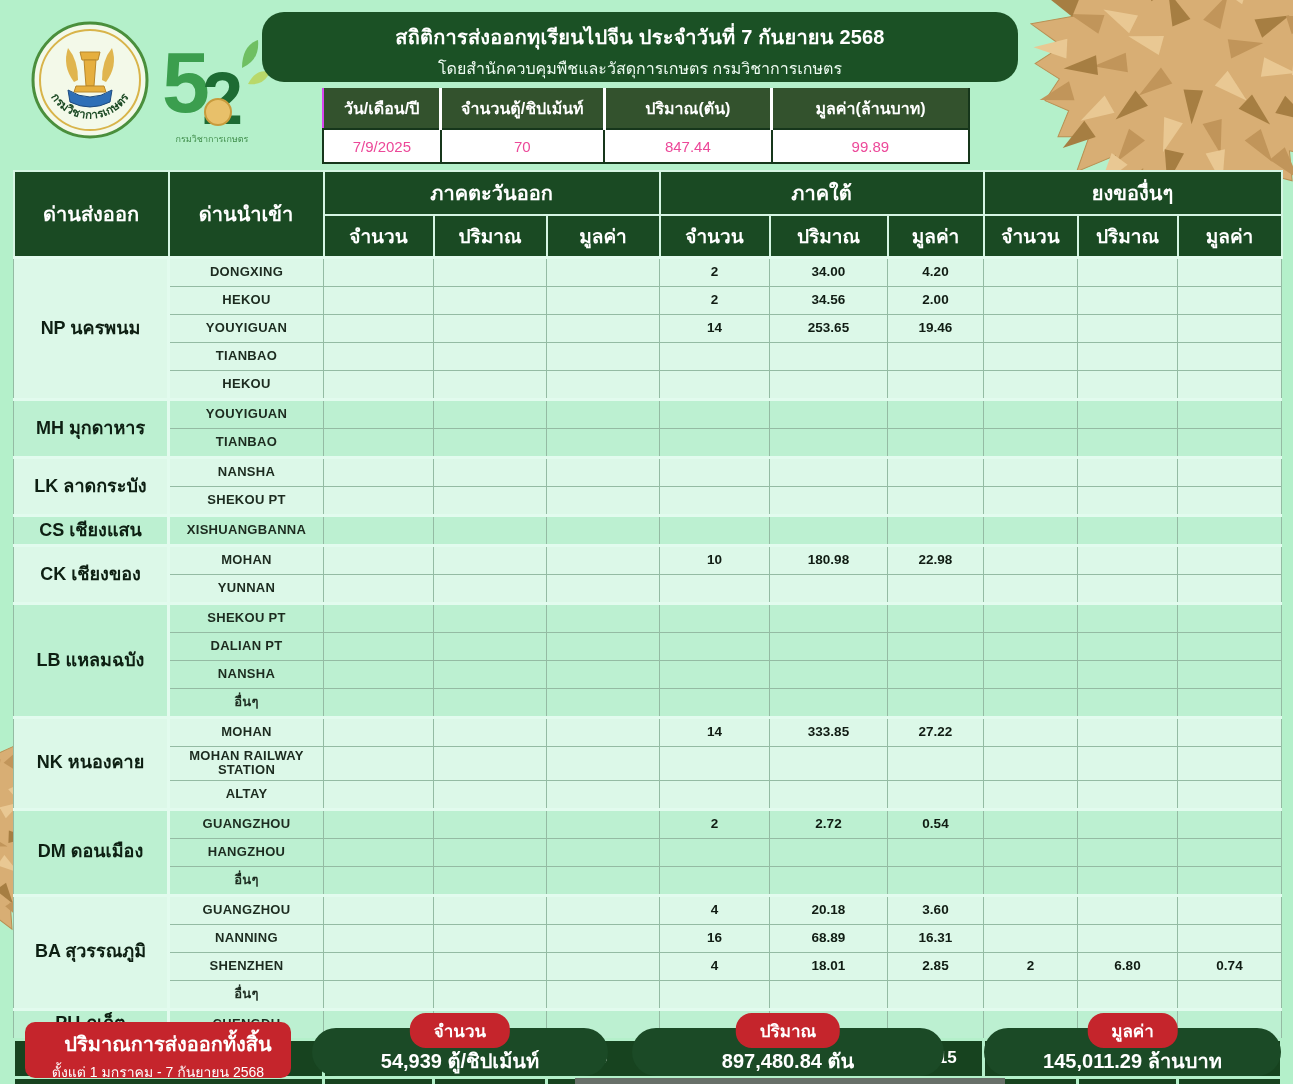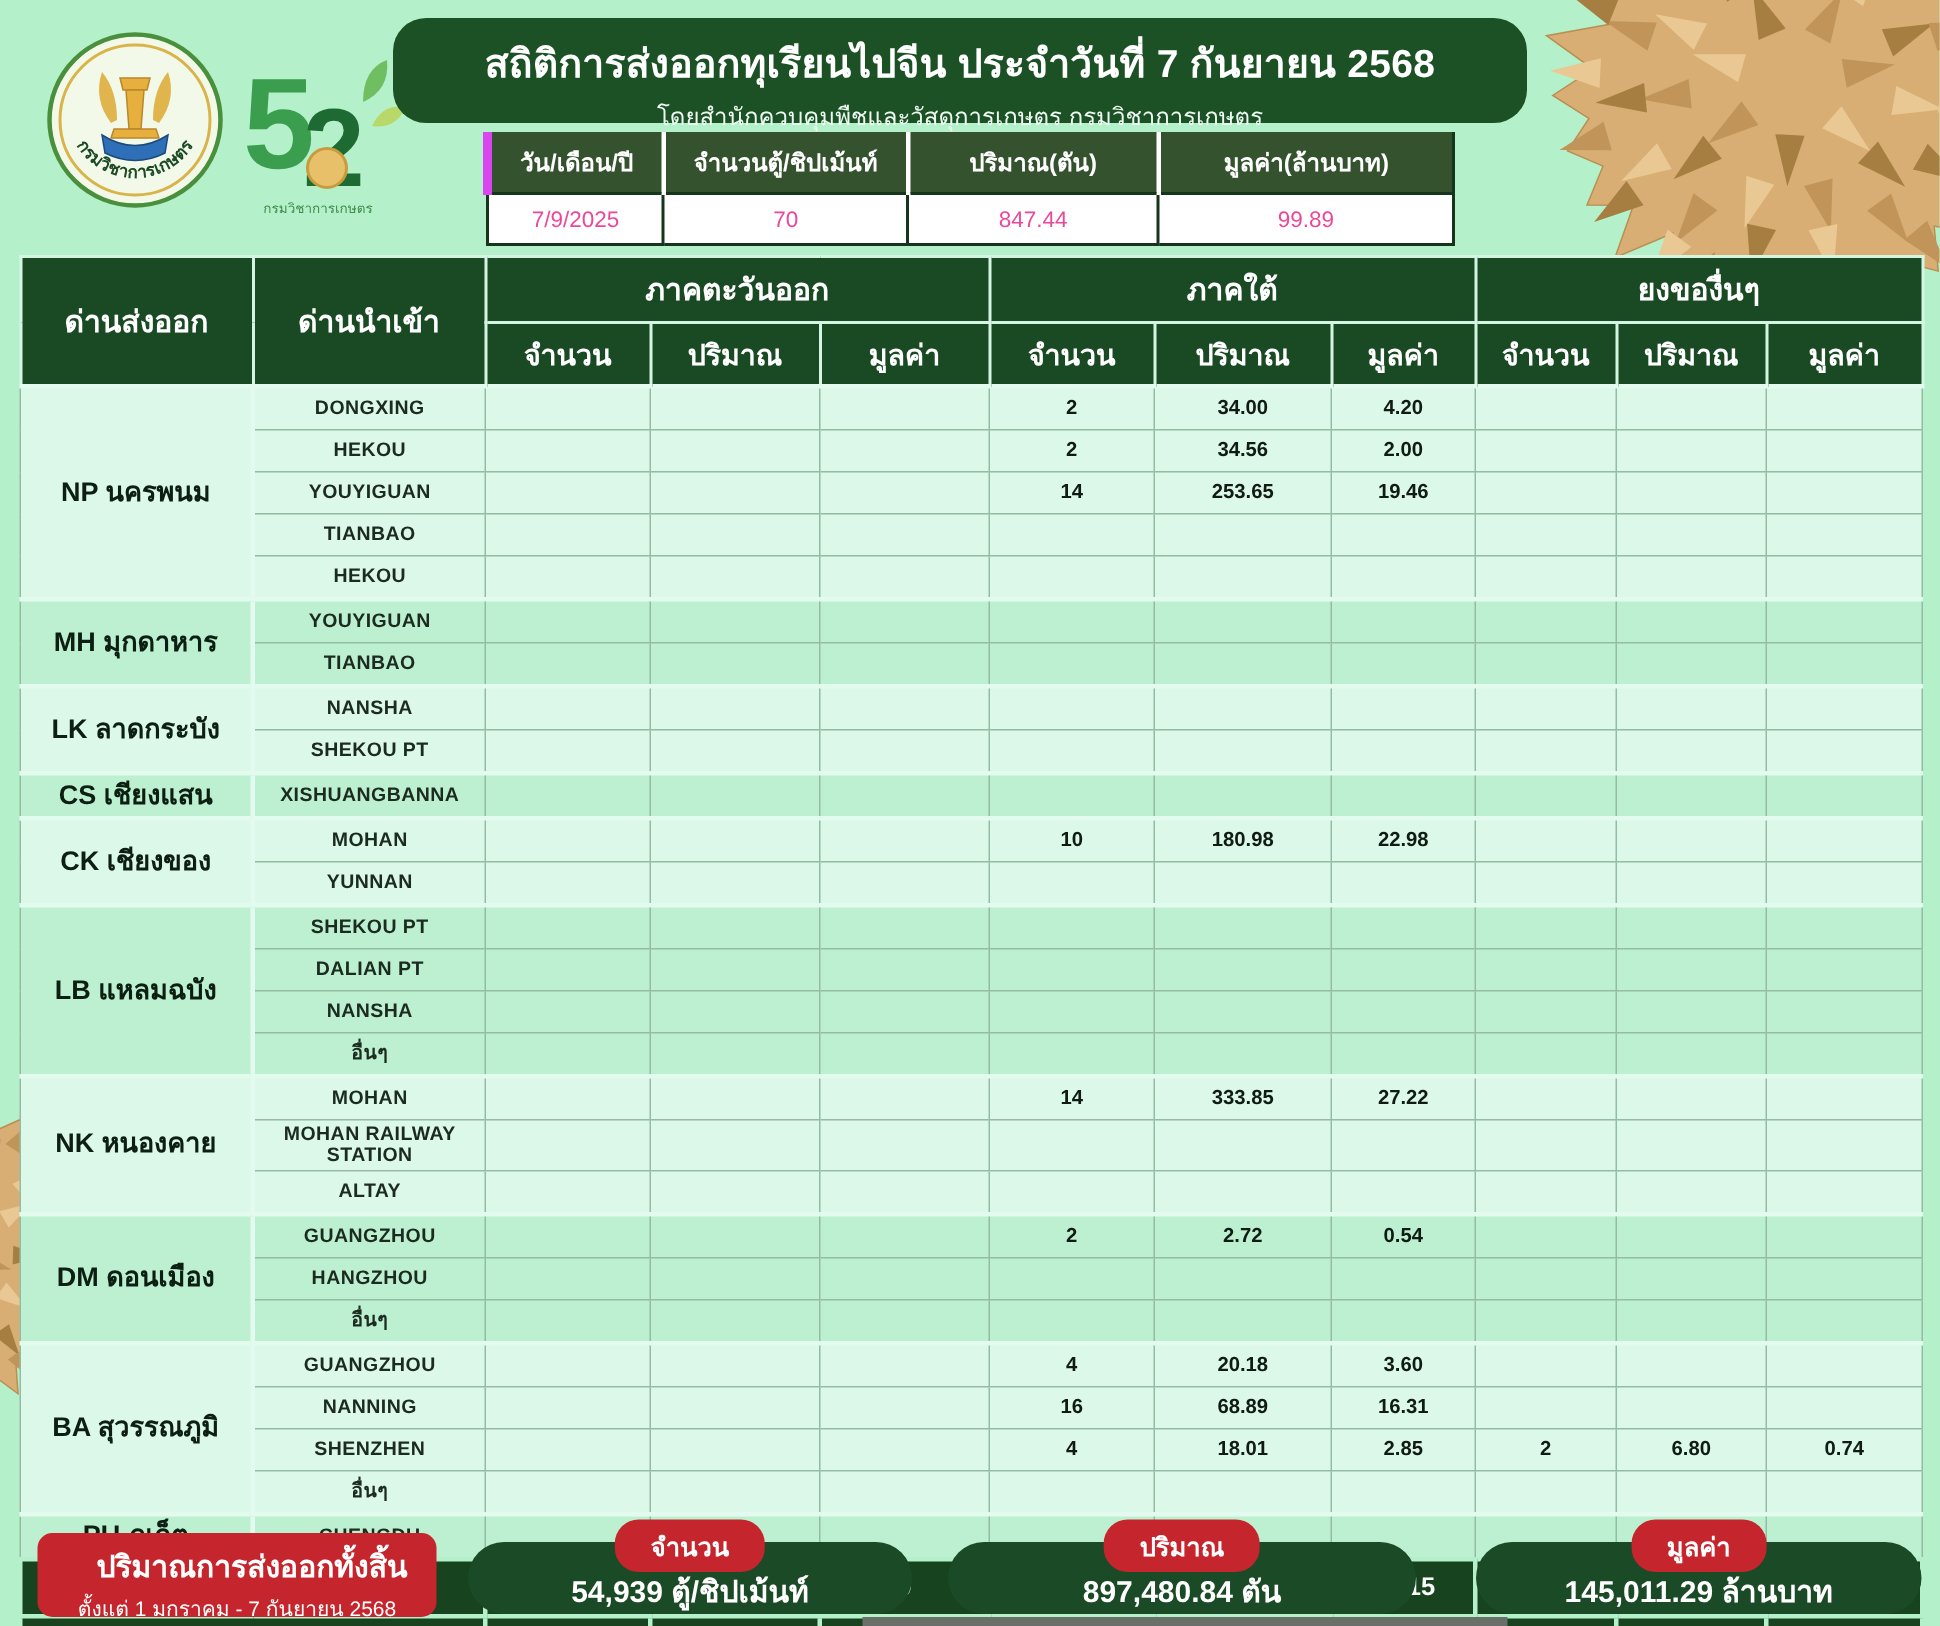--- a/index.html
+++ b/index.html
@@ -9,31 +9,31 @@
     font-family:"Liberation Sans","DejaVu Sans",sans-serif;
   }
   .layer{position:absolute;z-index:1;}
   #decor{position:absolute;left:0;top:0;z-index:0;pointer-events:none;}
 
   
   .banner{
     left:262px;top:12px;width:756px;height:70px;background:#1b5125;
     border-radius:22px;color:#fff;text-align:center;
   }
-  .banner-title{font-size:26px;font-weight:bold;margin-top:9px;letter-spacing:.2px;}
+  .banner-title{font-size:20px;font-weight:bold;margin-top:9px;letter-spacing:.2px;}
   .banner-sub{font-size:16px;margin-top:3px;color:#eefbf2;}
 
   
   .summary{left:322px;top:88px;}
   .summary table{border-collapse:collapse;width:648px;}
   .summary th{
     background:#33522d;color:#fff;font-size:16px;font-weight:bold;height:38px;
     border-left:3px solid #fff;border-right:3px solid #fff;border-bottom:2px solid #16361b;
   }
-  .summary th:first-child{border-left:6px solid #d946ef;}
+  .summary th:first-child{border-left:2px solid #d946ef;}
   .summary th:last-child{border-right:2px solid #16361b;}
   .summary td{
     background:#fff;color:#ec4899;font-size:15px;font-weight:normal;height:30px;
     text-align:center;border:2px solid #16361b;
   }
 
   
   .main{left:12px;top:170px;}
   .main table{border-collapse:collapse;width:1268px;table-layout:fixed;}
   .main thead th{

